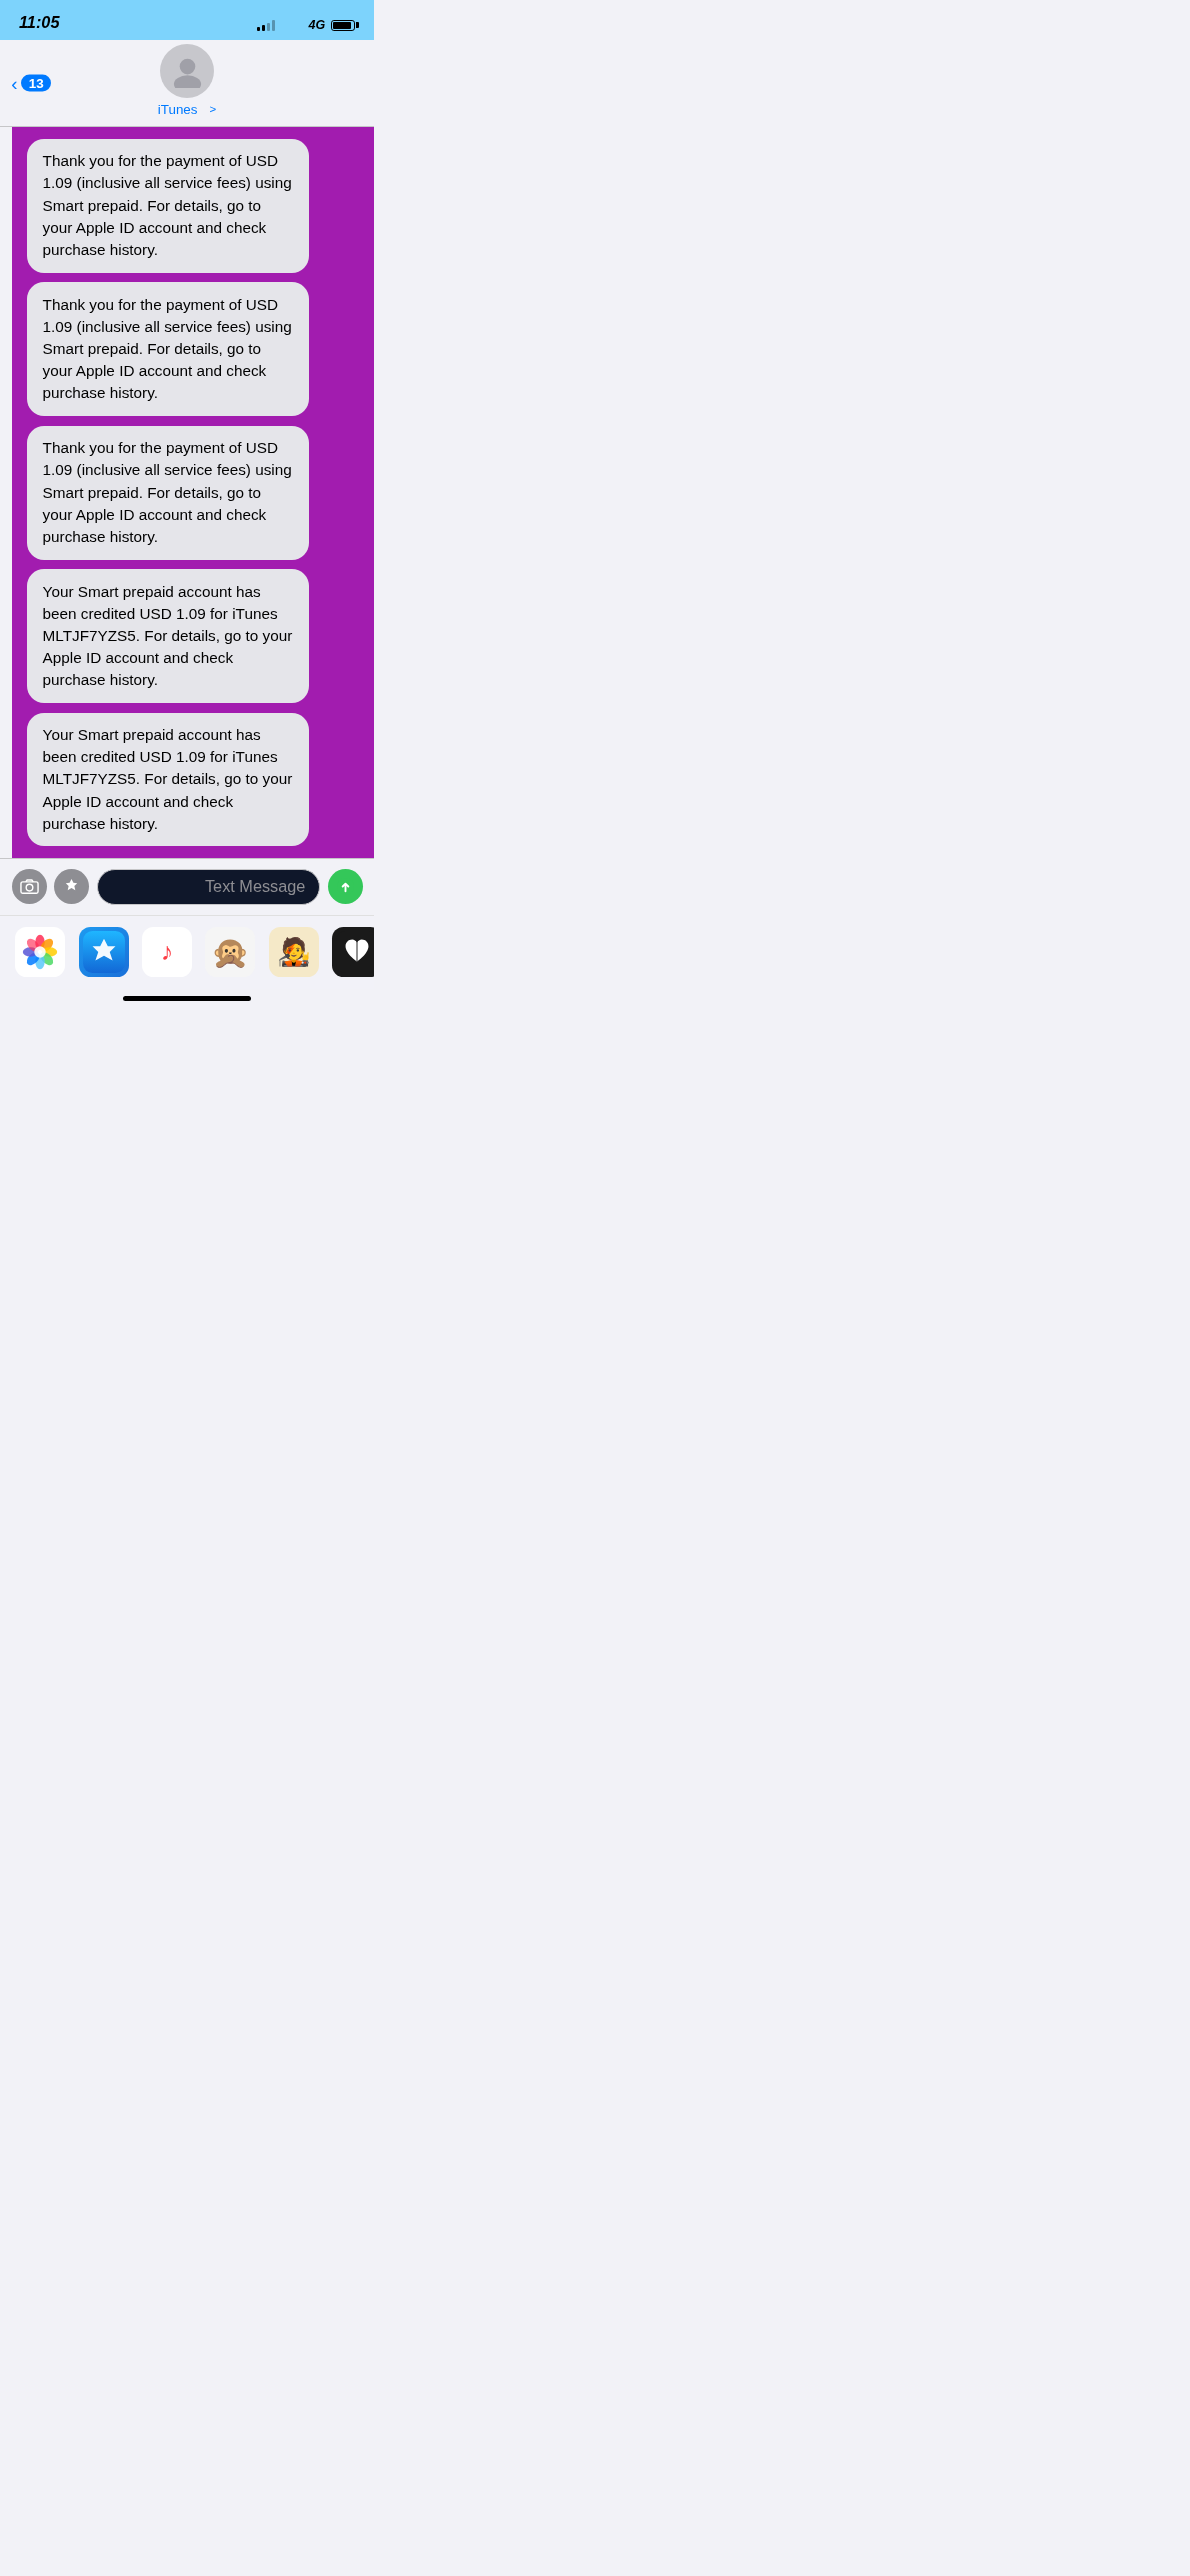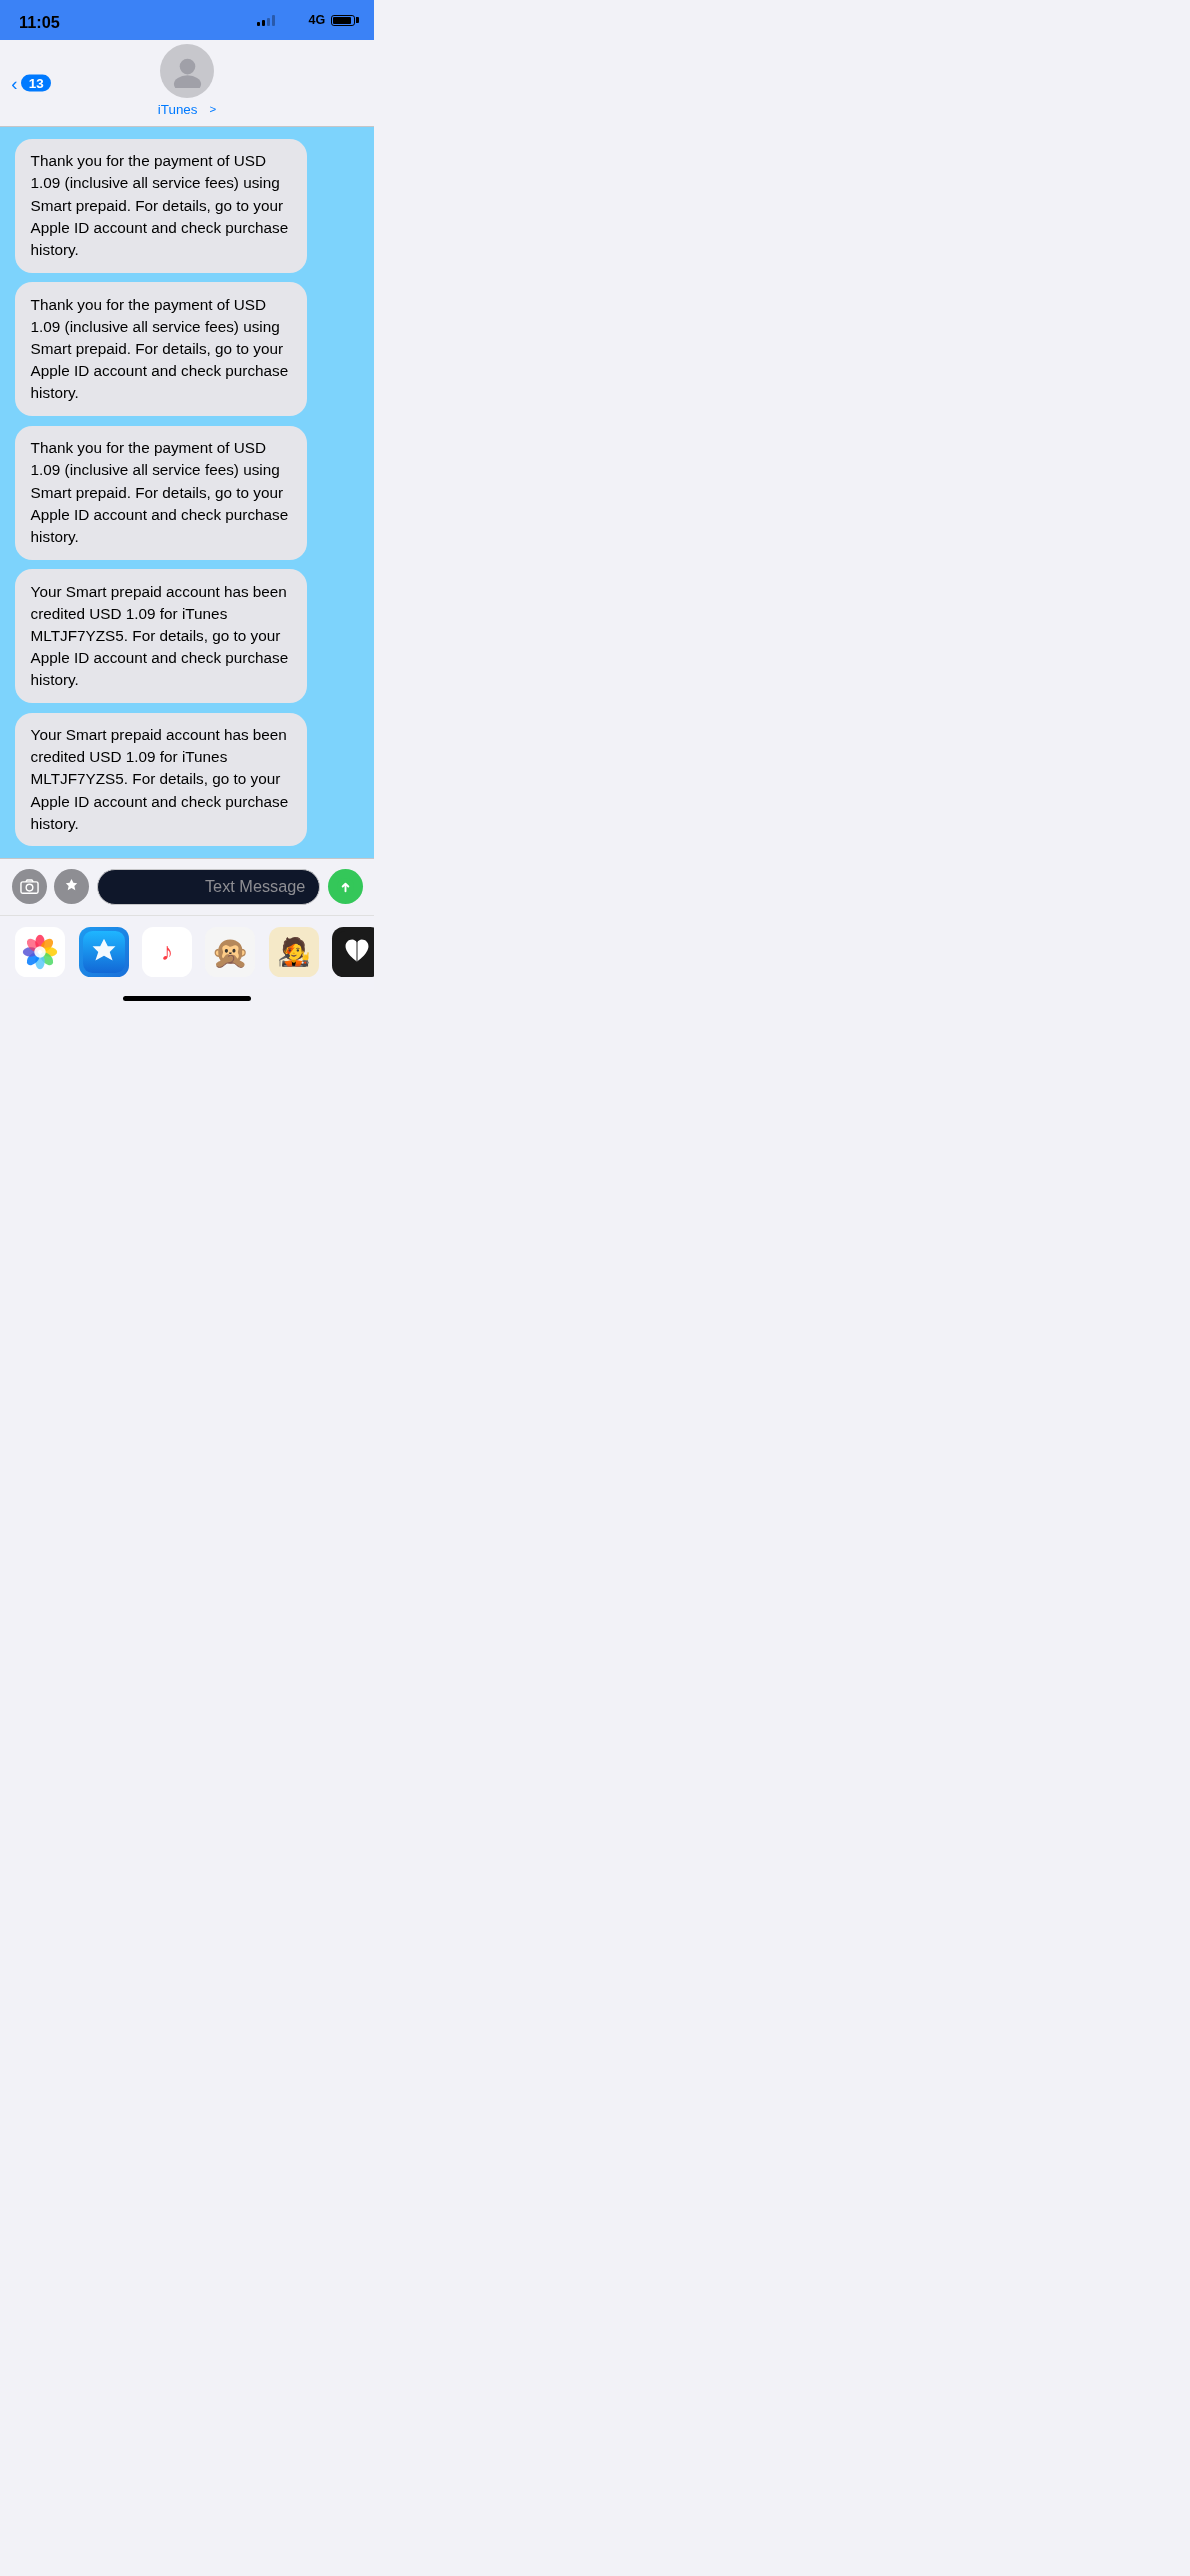--- a/index.html
+++ b/index.html
@@ -11,23 +11,24 @@
       background: #f2f2f7;
       font-family: -apple-system, 'SF Pro Text', 'Helvetica Neue', sans-serif;
       position: relative;
       overflow-x: hidden;
     }
 
     
     .status-bar {
       display: flex;
       justify-content: space-between;
-      align-items: flex-start;
+      align-items: flex-end;
       padding: 13.4px 19px 7.7px 19px;
-      background: #3b82f6;
+      background: #7dd3fc;
+      font-style: italic;
     }
 
     .status-time {
       font-size: 16.3px;
       font-weight: 700;
       color: #000;
     }
 
     .status-icons {
       display: flex;
@@ -177,21 +178,22 @@
       background: #c6c6c8;
       margin: 0;
     }
 
     
     .messages-area {
       padding: 11.5px 15.3px;
       display: flex;
       flex-direction: column;
       gap: 9.6px;
-      background: #7dd3fc;
+      background: #a21caf;
+      margin-left: 12px;
     }
 
     .message-bubble {
       background: #e5e5ea;
       border-radius: 17px;
       padding: 11.5px 15.3px;
       max-width: 85%;
       align-self: flex-start;
     }
 

